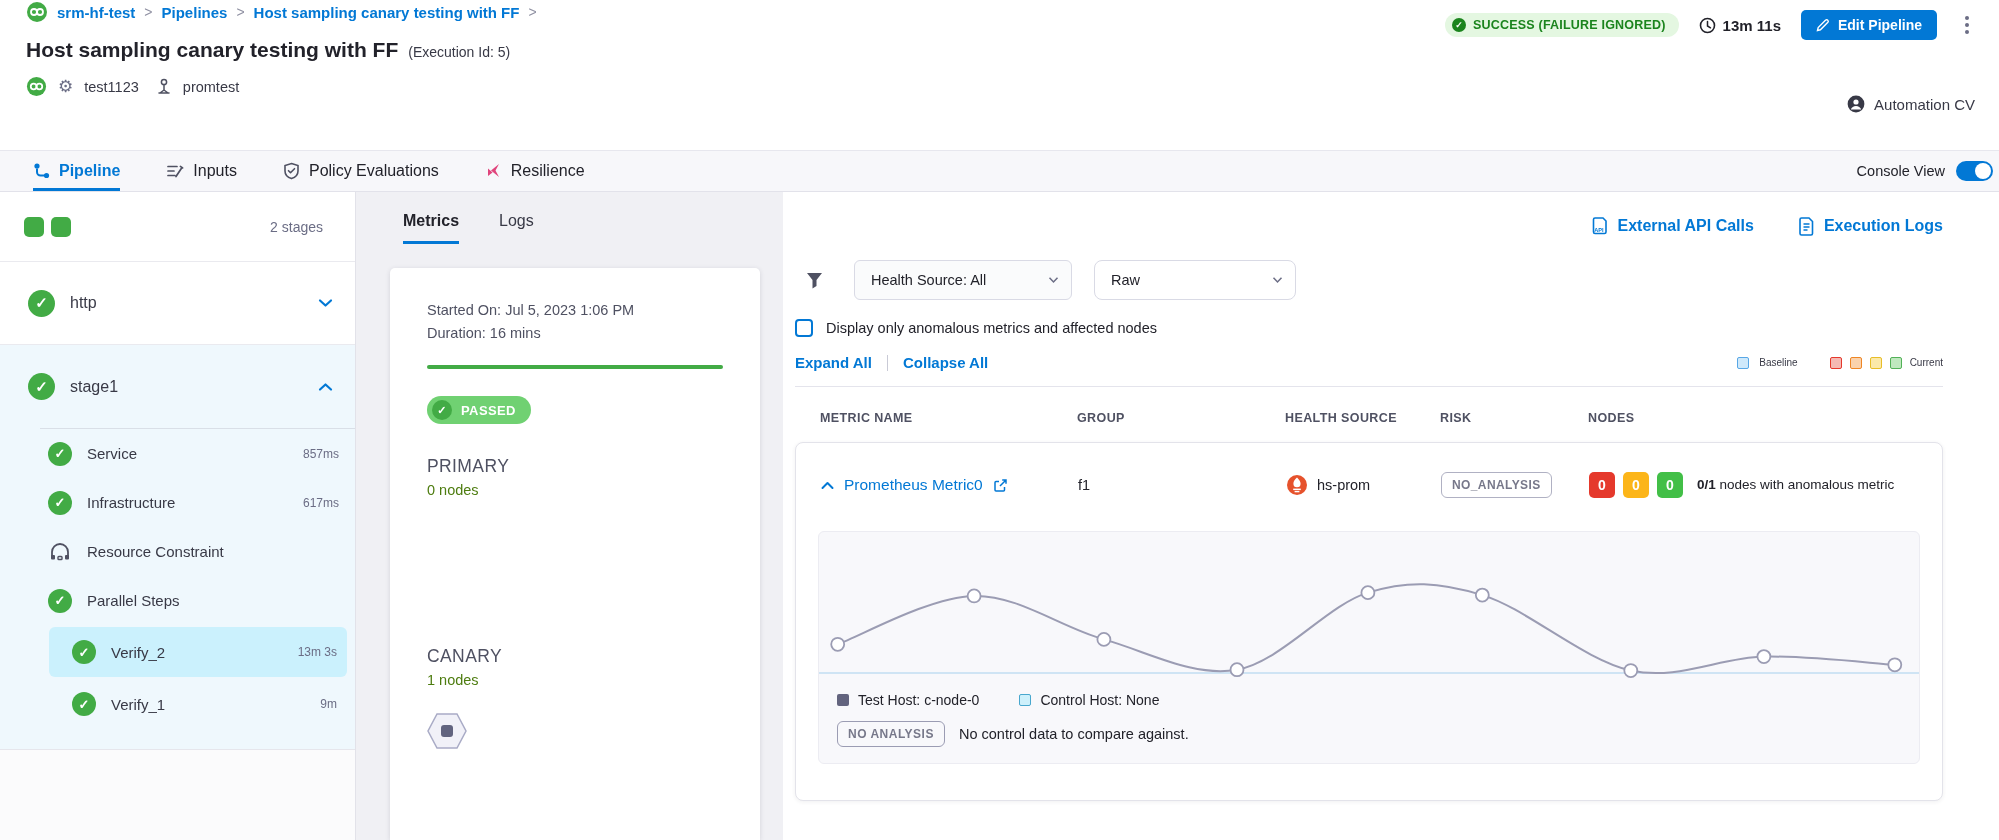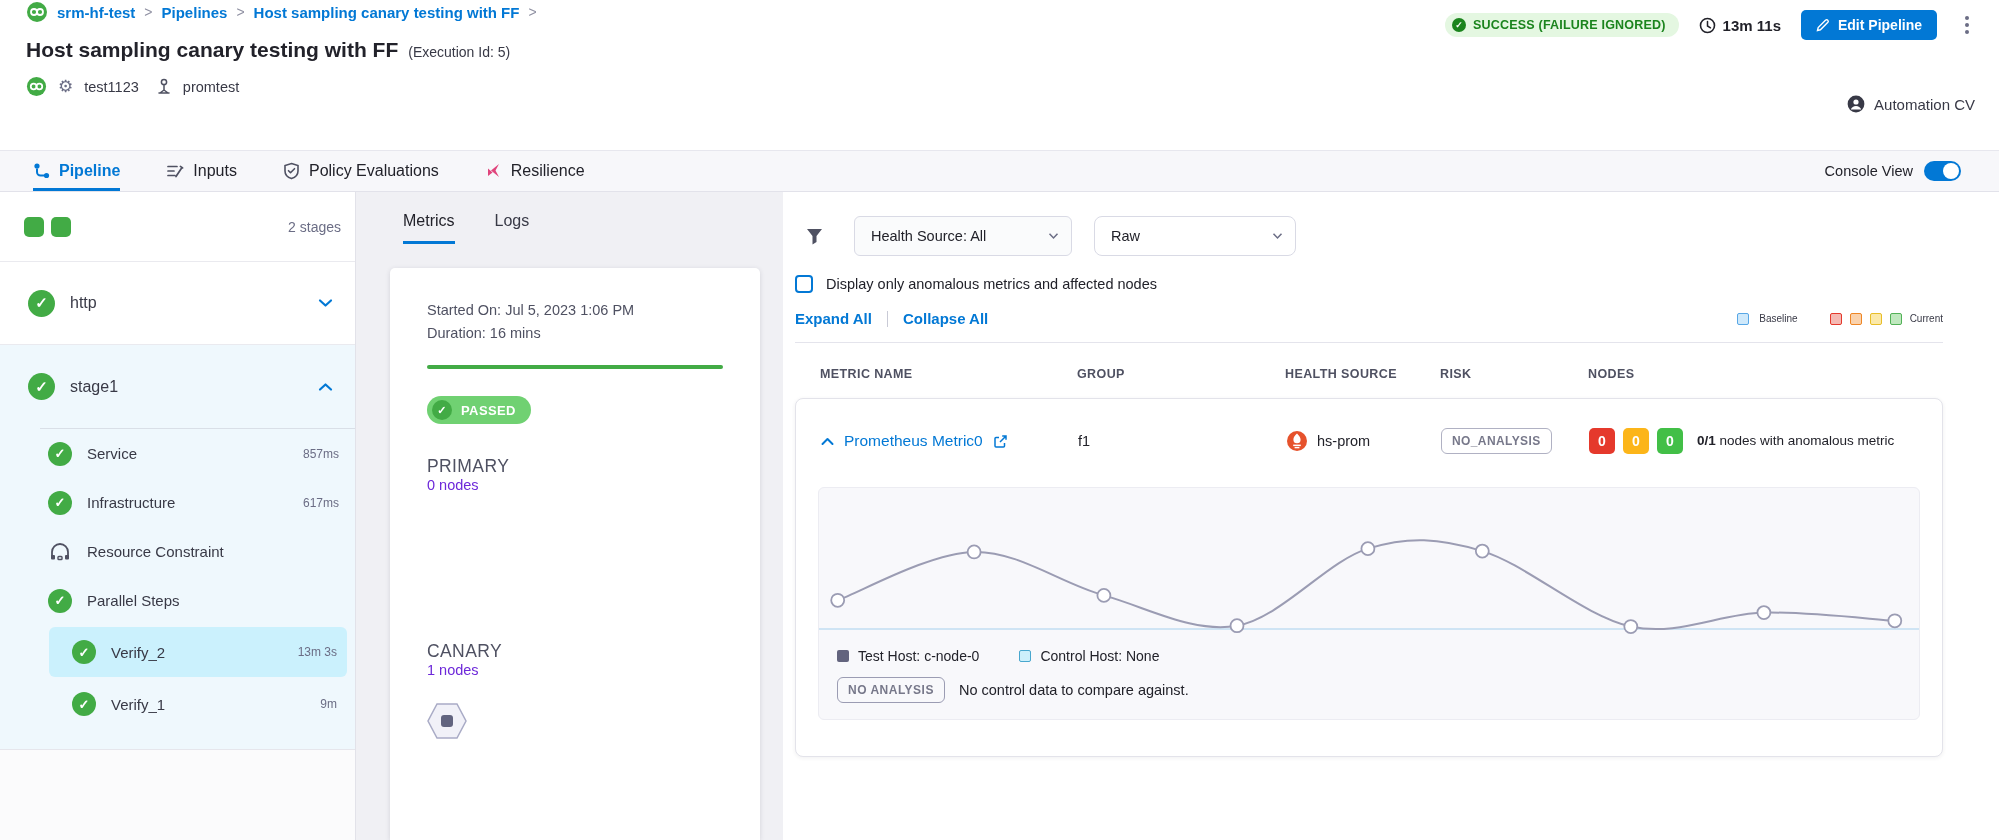--- a/index.html
+++ b/index.html
@@ -28,32 +28,32 @@
   .gear { font-size:17px; color:#6B6D85; line-height:1; }
   .user-chip { position:absolute; right:24px; top:95px; display:flex; align-items:center; gap:9px;
     font-size:15px; color:#383946; }
 
   
   .tabbar { height:42px; background:#F7F7FA; border-top:1px solid #E7E7EE; border-bottom:1px solid #E2E2EA;
     display:flex; align-items:stretch; padding-left:33px; gap:46px; position:relative; }
   .tab { display:flex; align-items:center; gap:9px; font-size:16px; color:#22222A; cursor:pointer;
     border-bottom:3px solid transparent; padding-top:2px; }
   .tab.active { color:#0278D5; font-weight:600; border-bottom-color:#0278D5; }
-  .console { position:absolute; right:38px; top:0; height:100%; display:flex; align-items:center; gap:11px;
+  .console { position:absolute; right:6px; top:0; height:100%; display:flex; align-items:center; gap:11px;
     font-size:14.5px; color:#22222A; }
   .toggle { width:37px; height:20px; border-radius:11px; background:#0278D5; position:relative; cursor:pointer; }
   .toggle i { position:absolute; right:2px; top:2px; width:16px; height:16px; border-radius:50%; background:#fff; }
 
   
   .content { display:flex; height:648px; background:#F0F0F4; }
 
   
   .sidebar { width:356px; flex:0 0 356px; background:#fff; border-right:1px solid #E2E2E9;
     display:flex; flex-direction:column; }
-  .stage-summary { height:70px; display:flex; align-items:center; padding:0 14px 0 24px;
+  .stage-summary { height:70px; display:flex; align-items:center; padding:0 32px 0 24px;
     border-bottom:1px solid #EAEAEF; }
   .sq { width:20px; height:20px; border-radius:5px; background:#42AB45; margin-right:7px; }
   .stage-count { margin-left:auto; font-size:14px; color:#6B6D85; }
   .stage-row { height:83px; display:flex; align-items:center; padding:0 22px 0 28px; gap:15px;
     font-size:16px; color:#383946; cursor:pointer; }
   .stage-row.http { border-bottom:1px solid #EAEAEF; background:#fff; }
   .chk { width:27px; height:27px; border-radius:50%; background:#42AB45; color:#fff; font-size:15px;
     font-weight:700; display:flex; align-items:center; justify-content:center; flex:0 0 auto; }
   .chk.sm { width:24px; height:24px; font-size:13px; }
   .stage1-block { background:#EFF8FD; padding-bottom:18px; }
@@ -63,31 +63,31 @@
   .substep { height:50px; margin:2px 8px 2px 49px; border-radius:6px; display:flex; align-items:center;
     gap:15px; padding:0 10px 0 23px; font-size:15px; color:#383946; cursor:pointer; }
   .substep.selected { background:#CBF1FD; }
   .dur { margin-left:auto; font-size:12px; color:#6B6D85; }
   .sidebar-footer { flex:1; background:#FBFBFC; border-top:1px solid #E6E6EC; }
 
   
   .middle { width:427px; flex:0 0 427px; display:flex; flex-direction:column; background:#F0F0F4; }
   .panel-tabs { height:76px; display:flex; gap:40px; padding:20px 0 0 47px; font-size:16px; }
   .ptab { color:#383946; cursor:pointer; padding-bottom:11px; border-bottom:3px solid transparent; height:fit-content; }
-  .ptab.active { font-weight:400; color:#22222A; border-bottom-color:#0278D5; }
+  .ptab.active { font-weight:700; color:#22222A; border-bottom-color:#0278D5; }
   .middle-card { flex:1; background:#fff; margin:0 23px 0 34px; border-radius:5px 5px 0 0;
     box-shadow:0 1px 5px rgba(40,41,61,.14); padding:34px 37px 0 37px; }
   .meta-line { font-size:14.5px; color:#4F5162; margin-bottom:7px; }
   .progress { height:4px; background:#42AB45; border-radius:2px; margin:24px 0 27px; }
   .passed { display:inline-flex; align-items:center; gap:9px; background:#70D172; border-radius:15px;
     padding:4px 15px 4px 5px; color:#fff; font-weight:700; font-size:13px; letter-spacing:.4px; }
   .passed .chk2 { width:20px; height:20px; border-radius:50%; background:#42AB45; color:#fff; font-size:11px;
     display:flex; align-items:center; justify-content:center; }
   .group-title { margin-top:32px; font-size:17.5px; color:#4F5162; letter-spacing:.4px; }
-  .group-nodes { font-size:14.5px; color:#6d28d9; }
+  .group-nodes { margin-top:5px; font-size:14.5px; color:#4d7c0f; }
   .canary-title { margin-top:148px; }
   .hex-wrap { margin-top:24px; }
 
   
   .right { flex:1; background:#fff; padding:0 56px 0 12px; overflow:hidden; }
   .right-top { display:flex; justify-content:flex-end; gap:44px; margin-top:24px; }
   .top-link { display:flex; align-items:center; gap:9px; font-size:16px; font-weight:700; color:#0278D5; cursor:pointer; }
   .filter-row { display:flex; align-items:center; gap:22px; margin-top:24px; }
   .funnel { margin:0 8px 0 10px; }
   .dd { width:218px; height:40px; border:1px solid #D9DAE5; border-radius:6px; background:#FAFBFC;
@@ -341,20 +341,36 @@
       <div class="hex-wrap">
         <svg class="ic" width="40" height="38" viewBox="0 0 40 38">
             <polygon points="10,2 30,2 39,19 30,36 10,36 1,19" fill="#F1F1F8" stroke="#A9ABC6" stroke-width="1.5"></polygon>
             <rect x="14" y="13" width="12" height="12" rx="3" fill="#62647F"></rect>
           </svg>
       </div>
     </div>
   </div>
 
   <div class="right">
+    <div class="right-top">
+      <div class="top-link">
+        <svg class="ic" width="18" height="20" viewBox="0 0 18 20">
+            <path d="M4 2 h8 l3 3 v11 a1.5 1.5 0 0 1-1.5 1.5 h-9.5 a1.5 1.5 0 0 1-1.5-1.5 V3.5 A1.5 1.5 0 0 1 4 2 Z" fill="none" stroke="#0278D5" stroke-width="1.6"></path>
+            <text x="3.2" y="16.2" font-size="5.6" font-weight="bold" fill="#0278D5" font-family="Liberation Sans, sans-serif">API</text>
+          </svg>
+        <span>External API Calls</span>
+      </div>
+      <div class="top-link">
+        <svg class="ic" width="17" height="20" viewBox="0 0 17 20">
+            <path d="M3.5 2 h7.5 l3.5 3.5 v12 a1.5 1.5 0 0 1-1.5 1.5 h-9.5 a1.5 1.5 0 0 1-1.5-1.5 V3.5 A1.5 1.5 0 0 1 3.5 2 Z" fill="none" stroke="#0278D5" stroke-width="1.6"></path>
+            <path d="M5.5 8 h6 M5.5 11 h6 M5.5 14 h4" stroke="#0278D5" stroke-width="1.3"></path>
+          </svg>
+        <span>Execution Logs</span>
+      </div>
+    </div>
 
     <div class="filter-row">
       <svg class="ic funnel" width="19" height="19" viewBox="0 0 19 19">
           <path d="M2 2 H17 L11.5 9 V15 L7.5 17.5 V9 Z" fill="#4F5162"></path>
         </svg>
       <div class="dd">
         <span>Health Source: All</span>
         <svg class="ic cv" width="11" height="8" viewBox="0 0 11 8">
             <path d="M1.5 1.8 L5.5 6 L9.5 1.8" fill="none" stroke="#6B6D85" stroke-width="1.5"></path>
           </svg>

